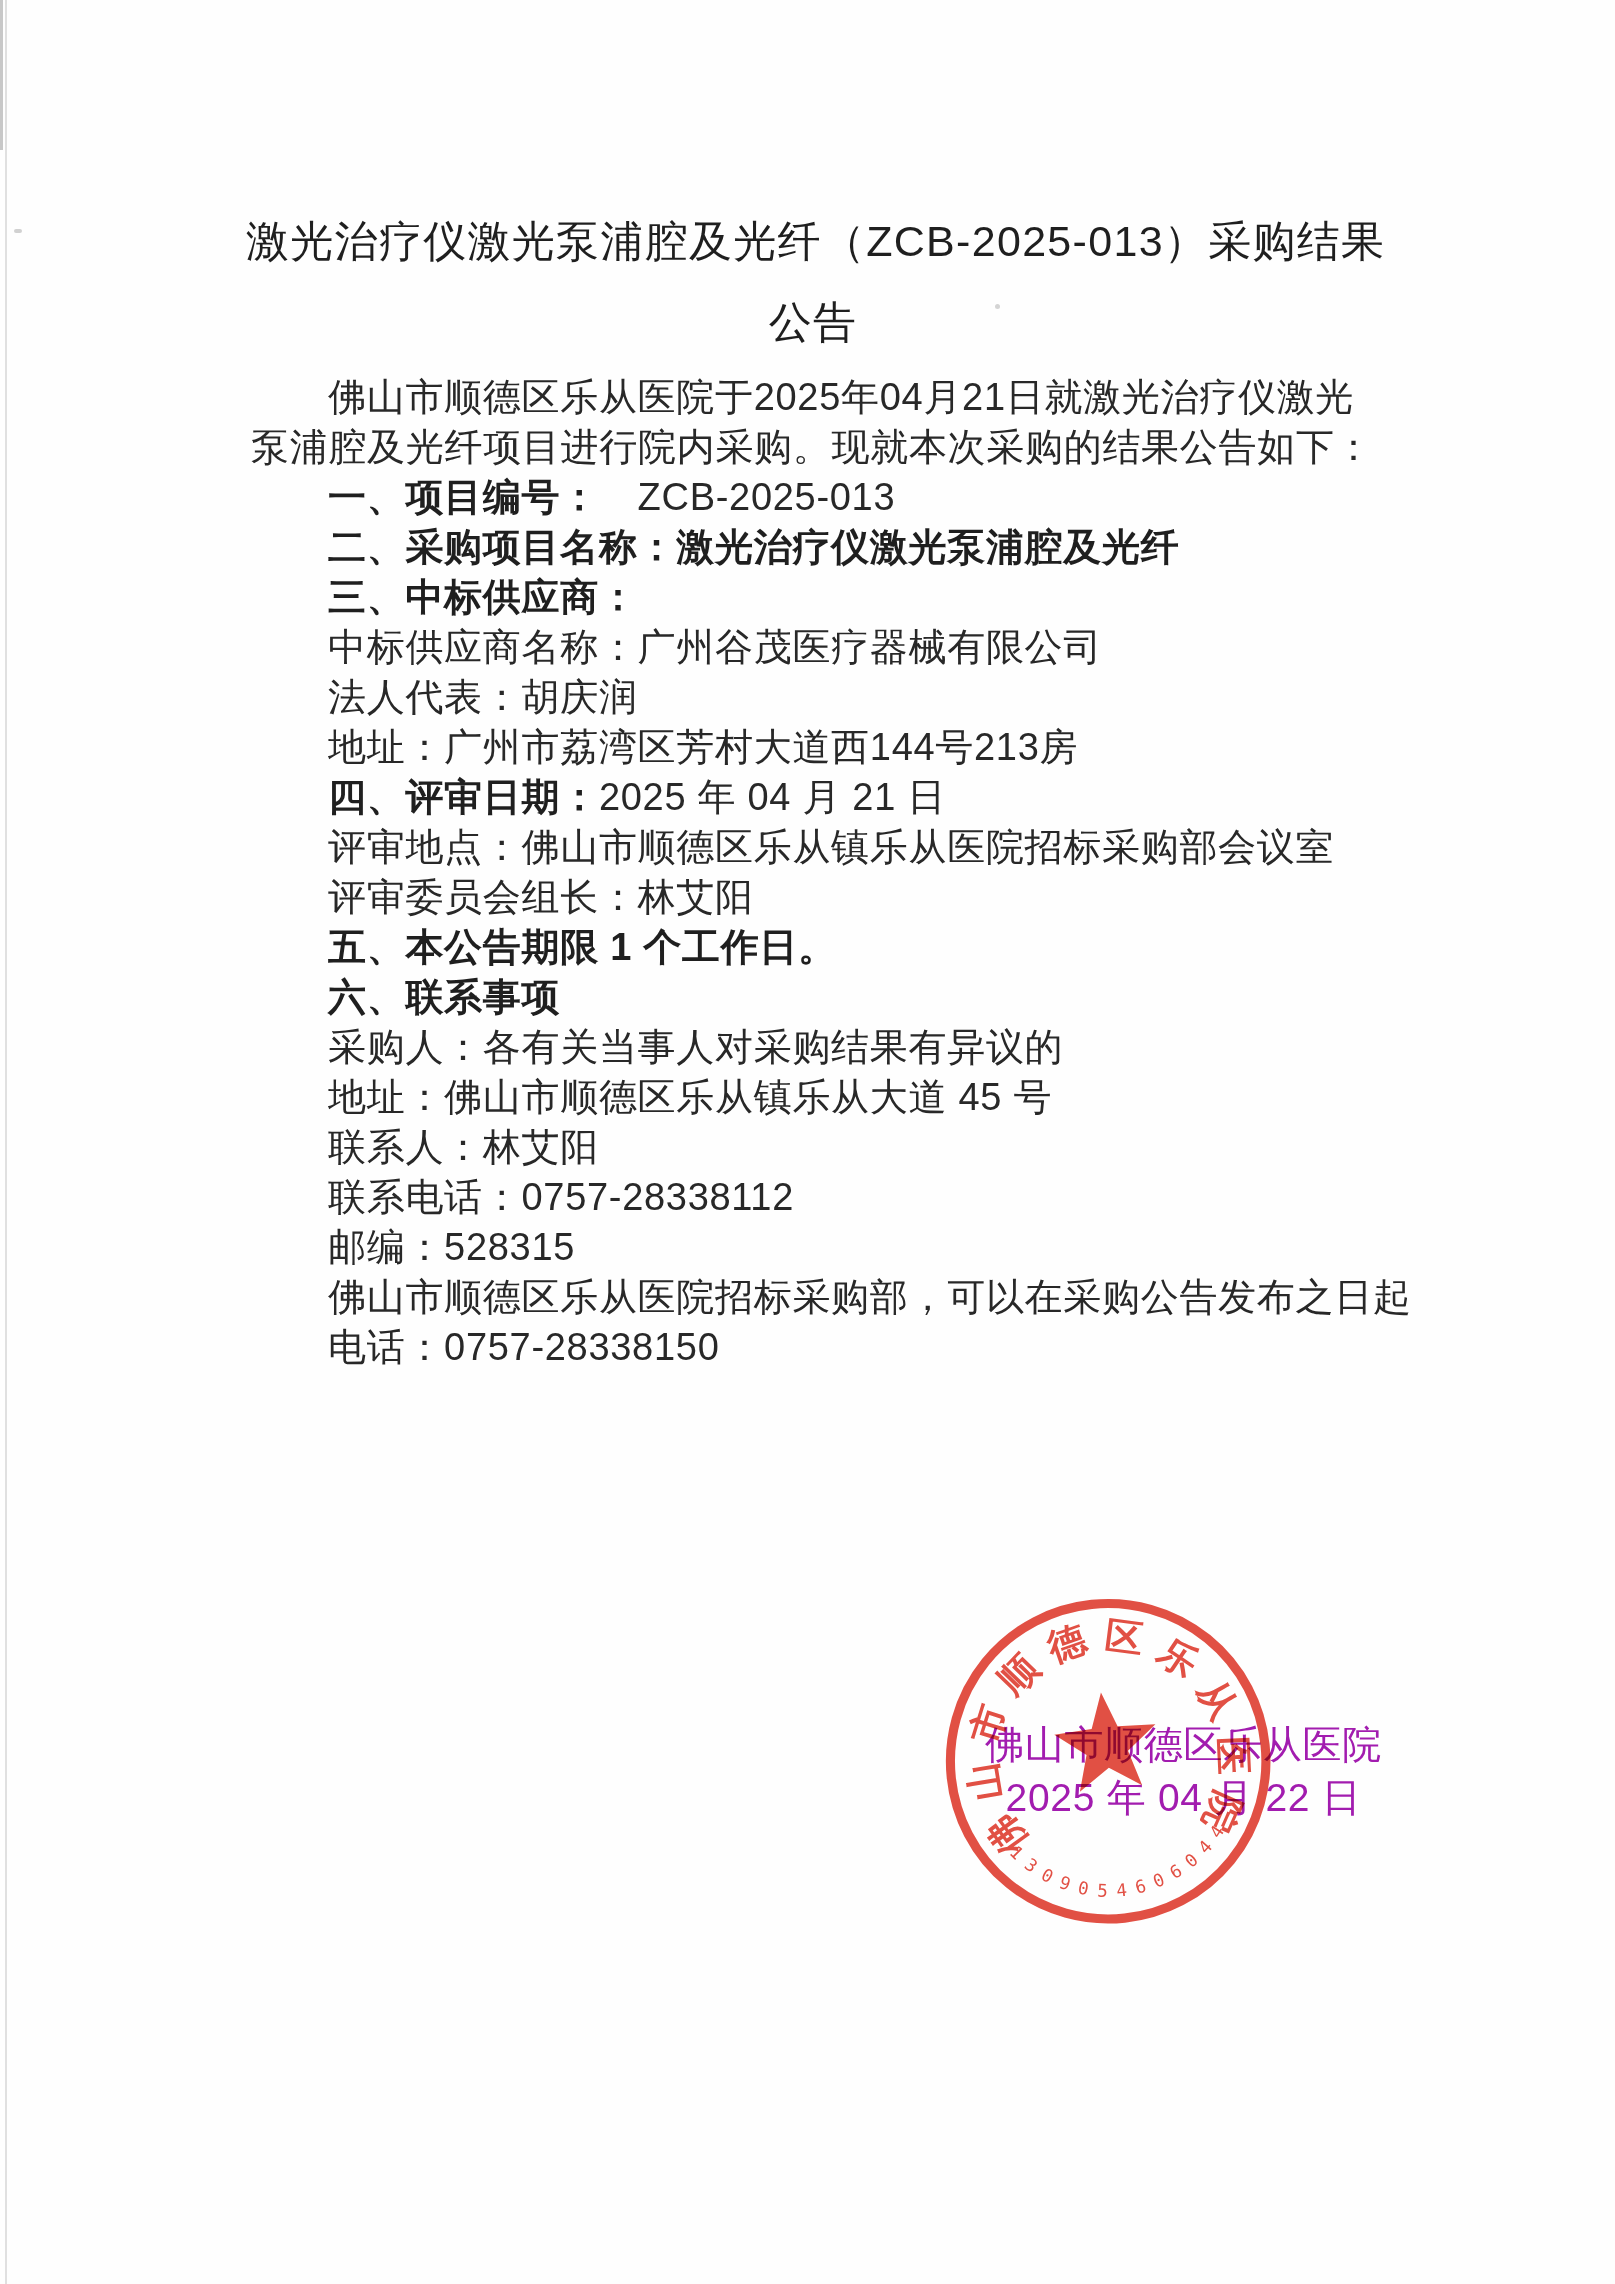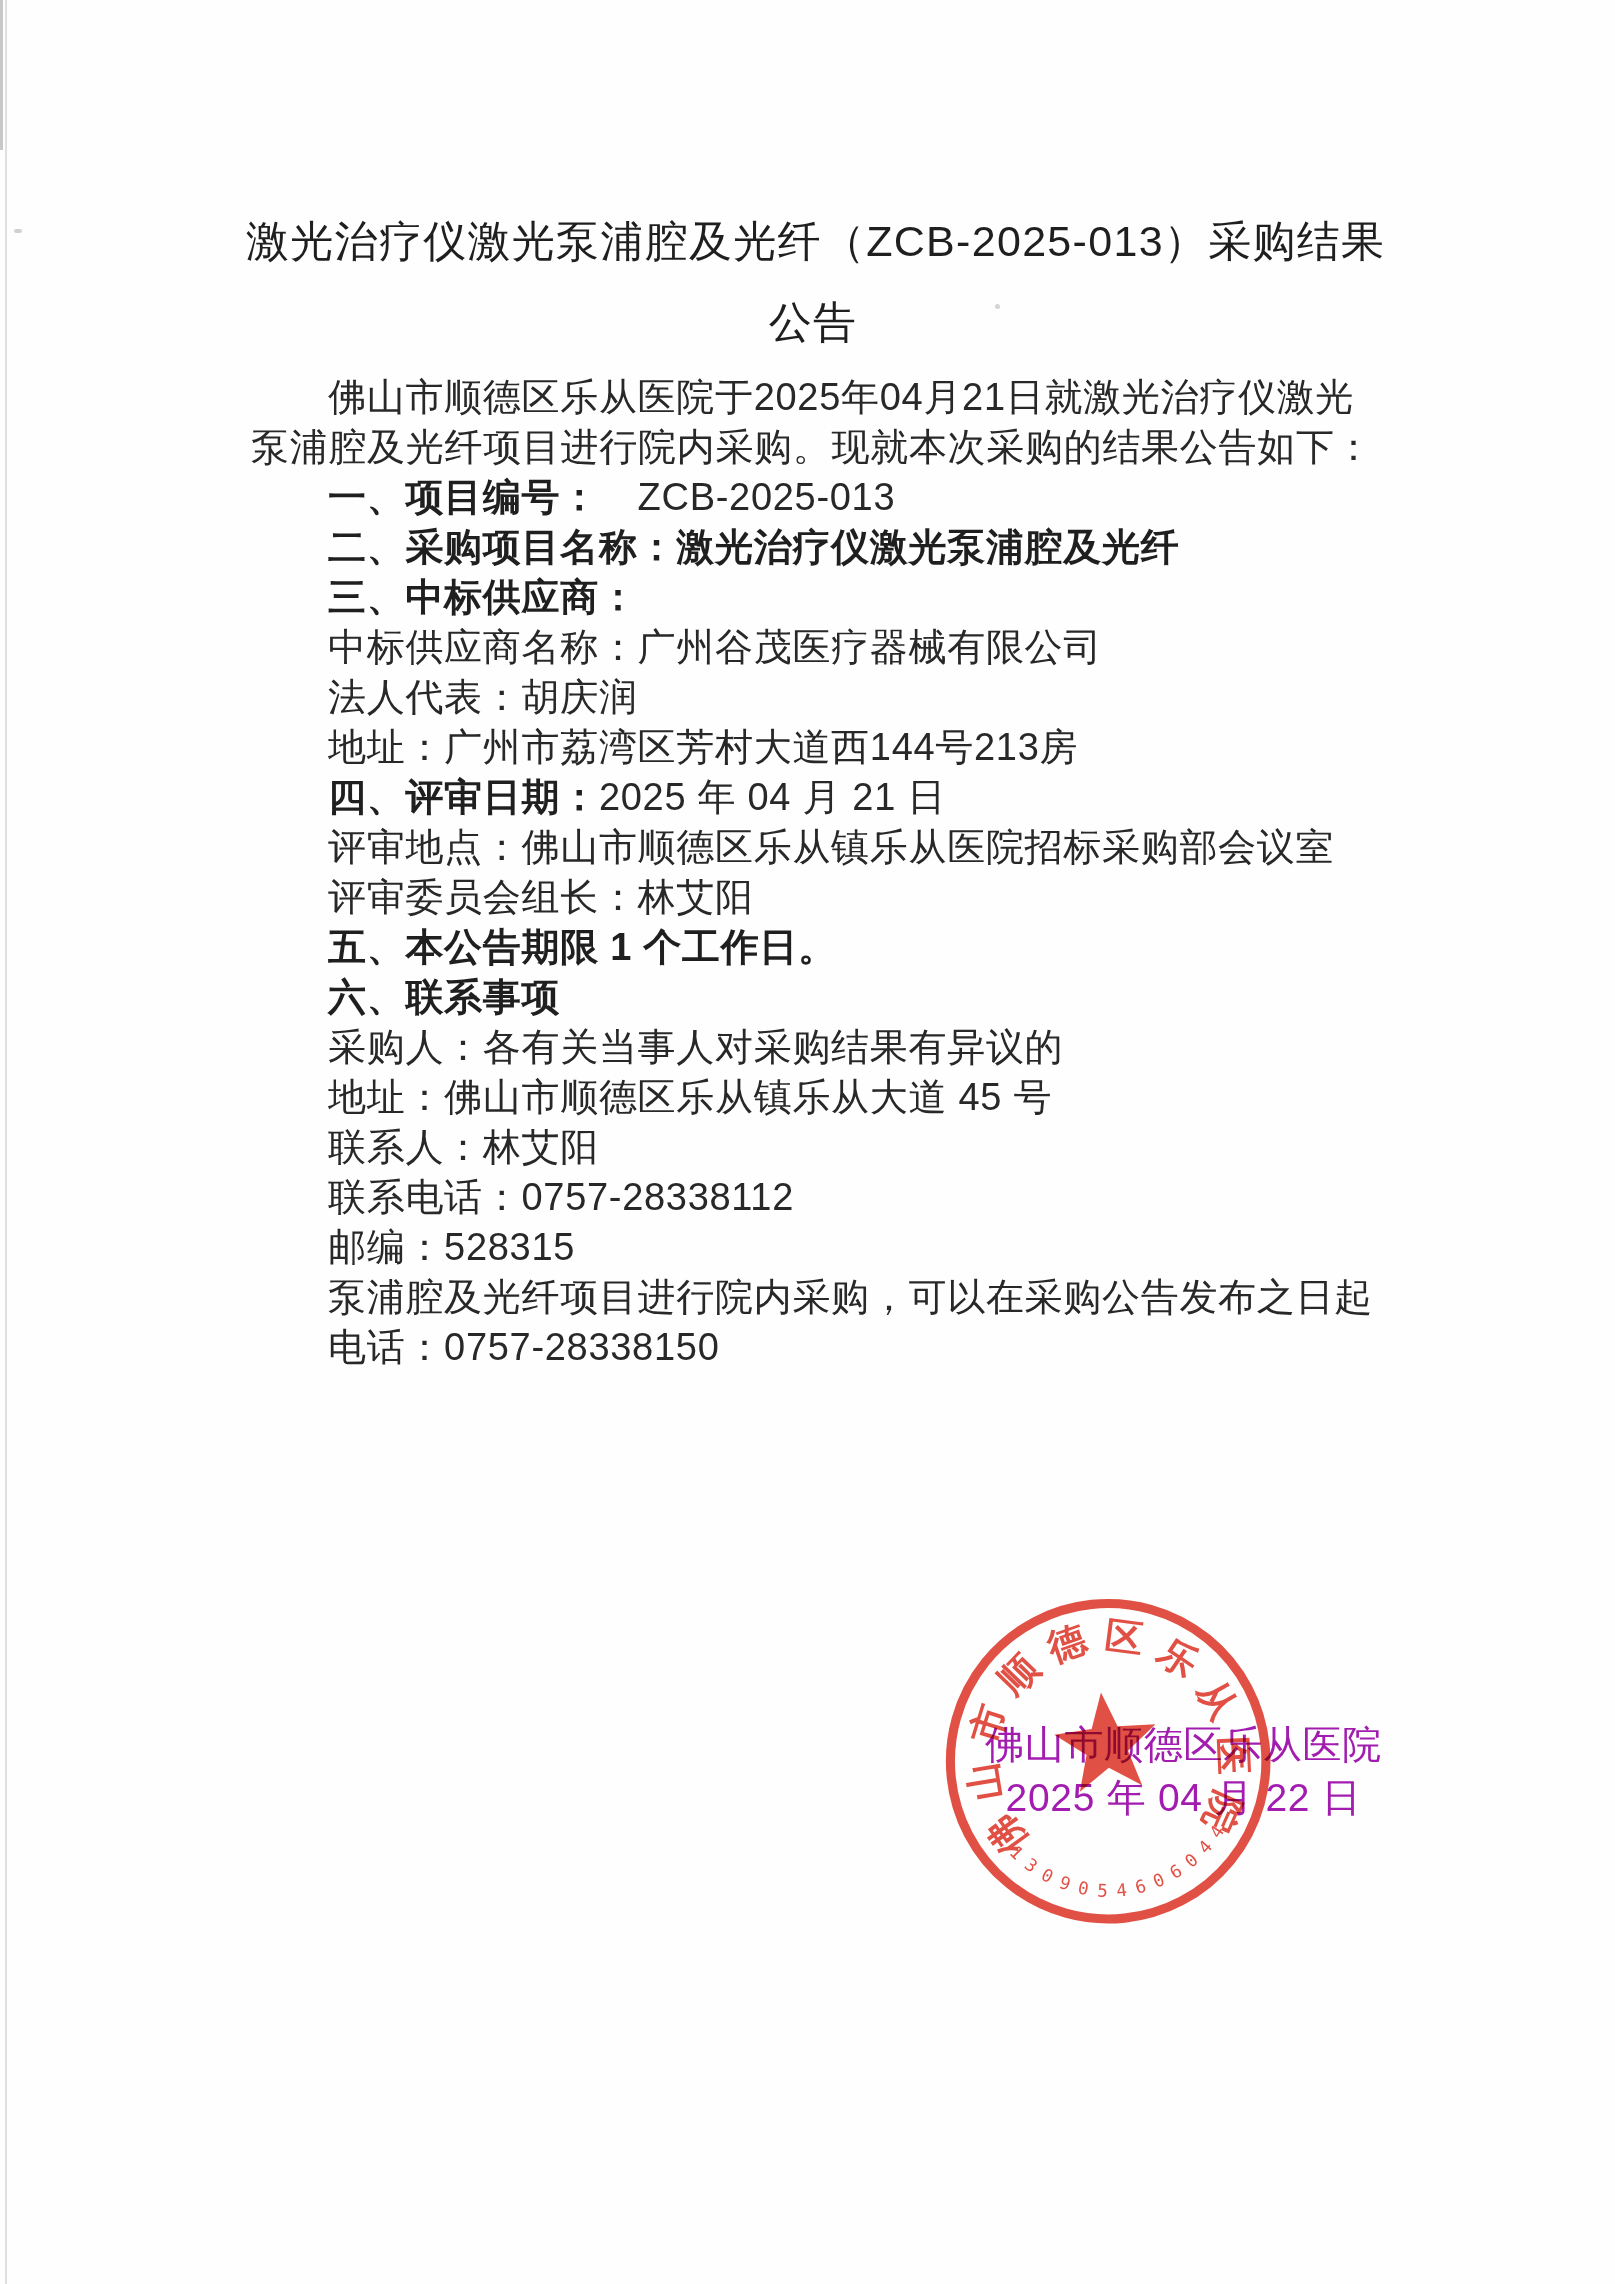--- a/index.html
+++ b/index.html
@@ -71,21 +71,21 @@
       <p class="bline ind"><span class="b">四、评审日期：</span><span>2025 年 04 月 21 日</span></p>
       <p class="bline ind"><span>评审地点：佛山市顺德区乐从镇乐从医院招标采购部会议室</span></p>
       <p class="bline ind"><span>评审委员会组长：林艾阳</span></p>
       <p class="bline ind"><span class="b">五、本公告期限 1 个工作日。</span></p>
       <p class="bline ind"><span class="b">六、联系事项</span></p>
       <p class="bline ind"><span>采购人：各有关当事人对采购结果有异议的</span></p>
       <p class="bline ind"><span>地址：佛山市顺德区乐从镇乐从大道 45 号</span></p>
       <p class="bline ind"><span>联系人：林艾阳</span></p>
       <p class="bline ind"><span>联系电话：0757-28338112</span></p>
       <p class="bline ind"><span>邮编：528315</span></p>
-      <p class="bline ind"><span>泵浦腔及光纤项目进行院内采购，可以在采购公告发布之日起</span></p>
+      <p class="bline ind"><span>佛山市顺德区乐从医院招标采购部，可以在采购公告发布之日起</span></p>
       <p class="bline ind"><span>电话：0757-28338150</span></p>
     </div>
 
   <div class="sig">
     <div>佛山市顺德区乐从医院</div>
     <div>2025 年 04 月 22 日</div>
   </div>
 
   <svg class="stamp" viewBox="0 0 2479 3504" xmlns="http://www.w3.org/2000/svg">
     <g id="seal-group" transform="rotate(-6 1700 2702)" opacity="0.88">

